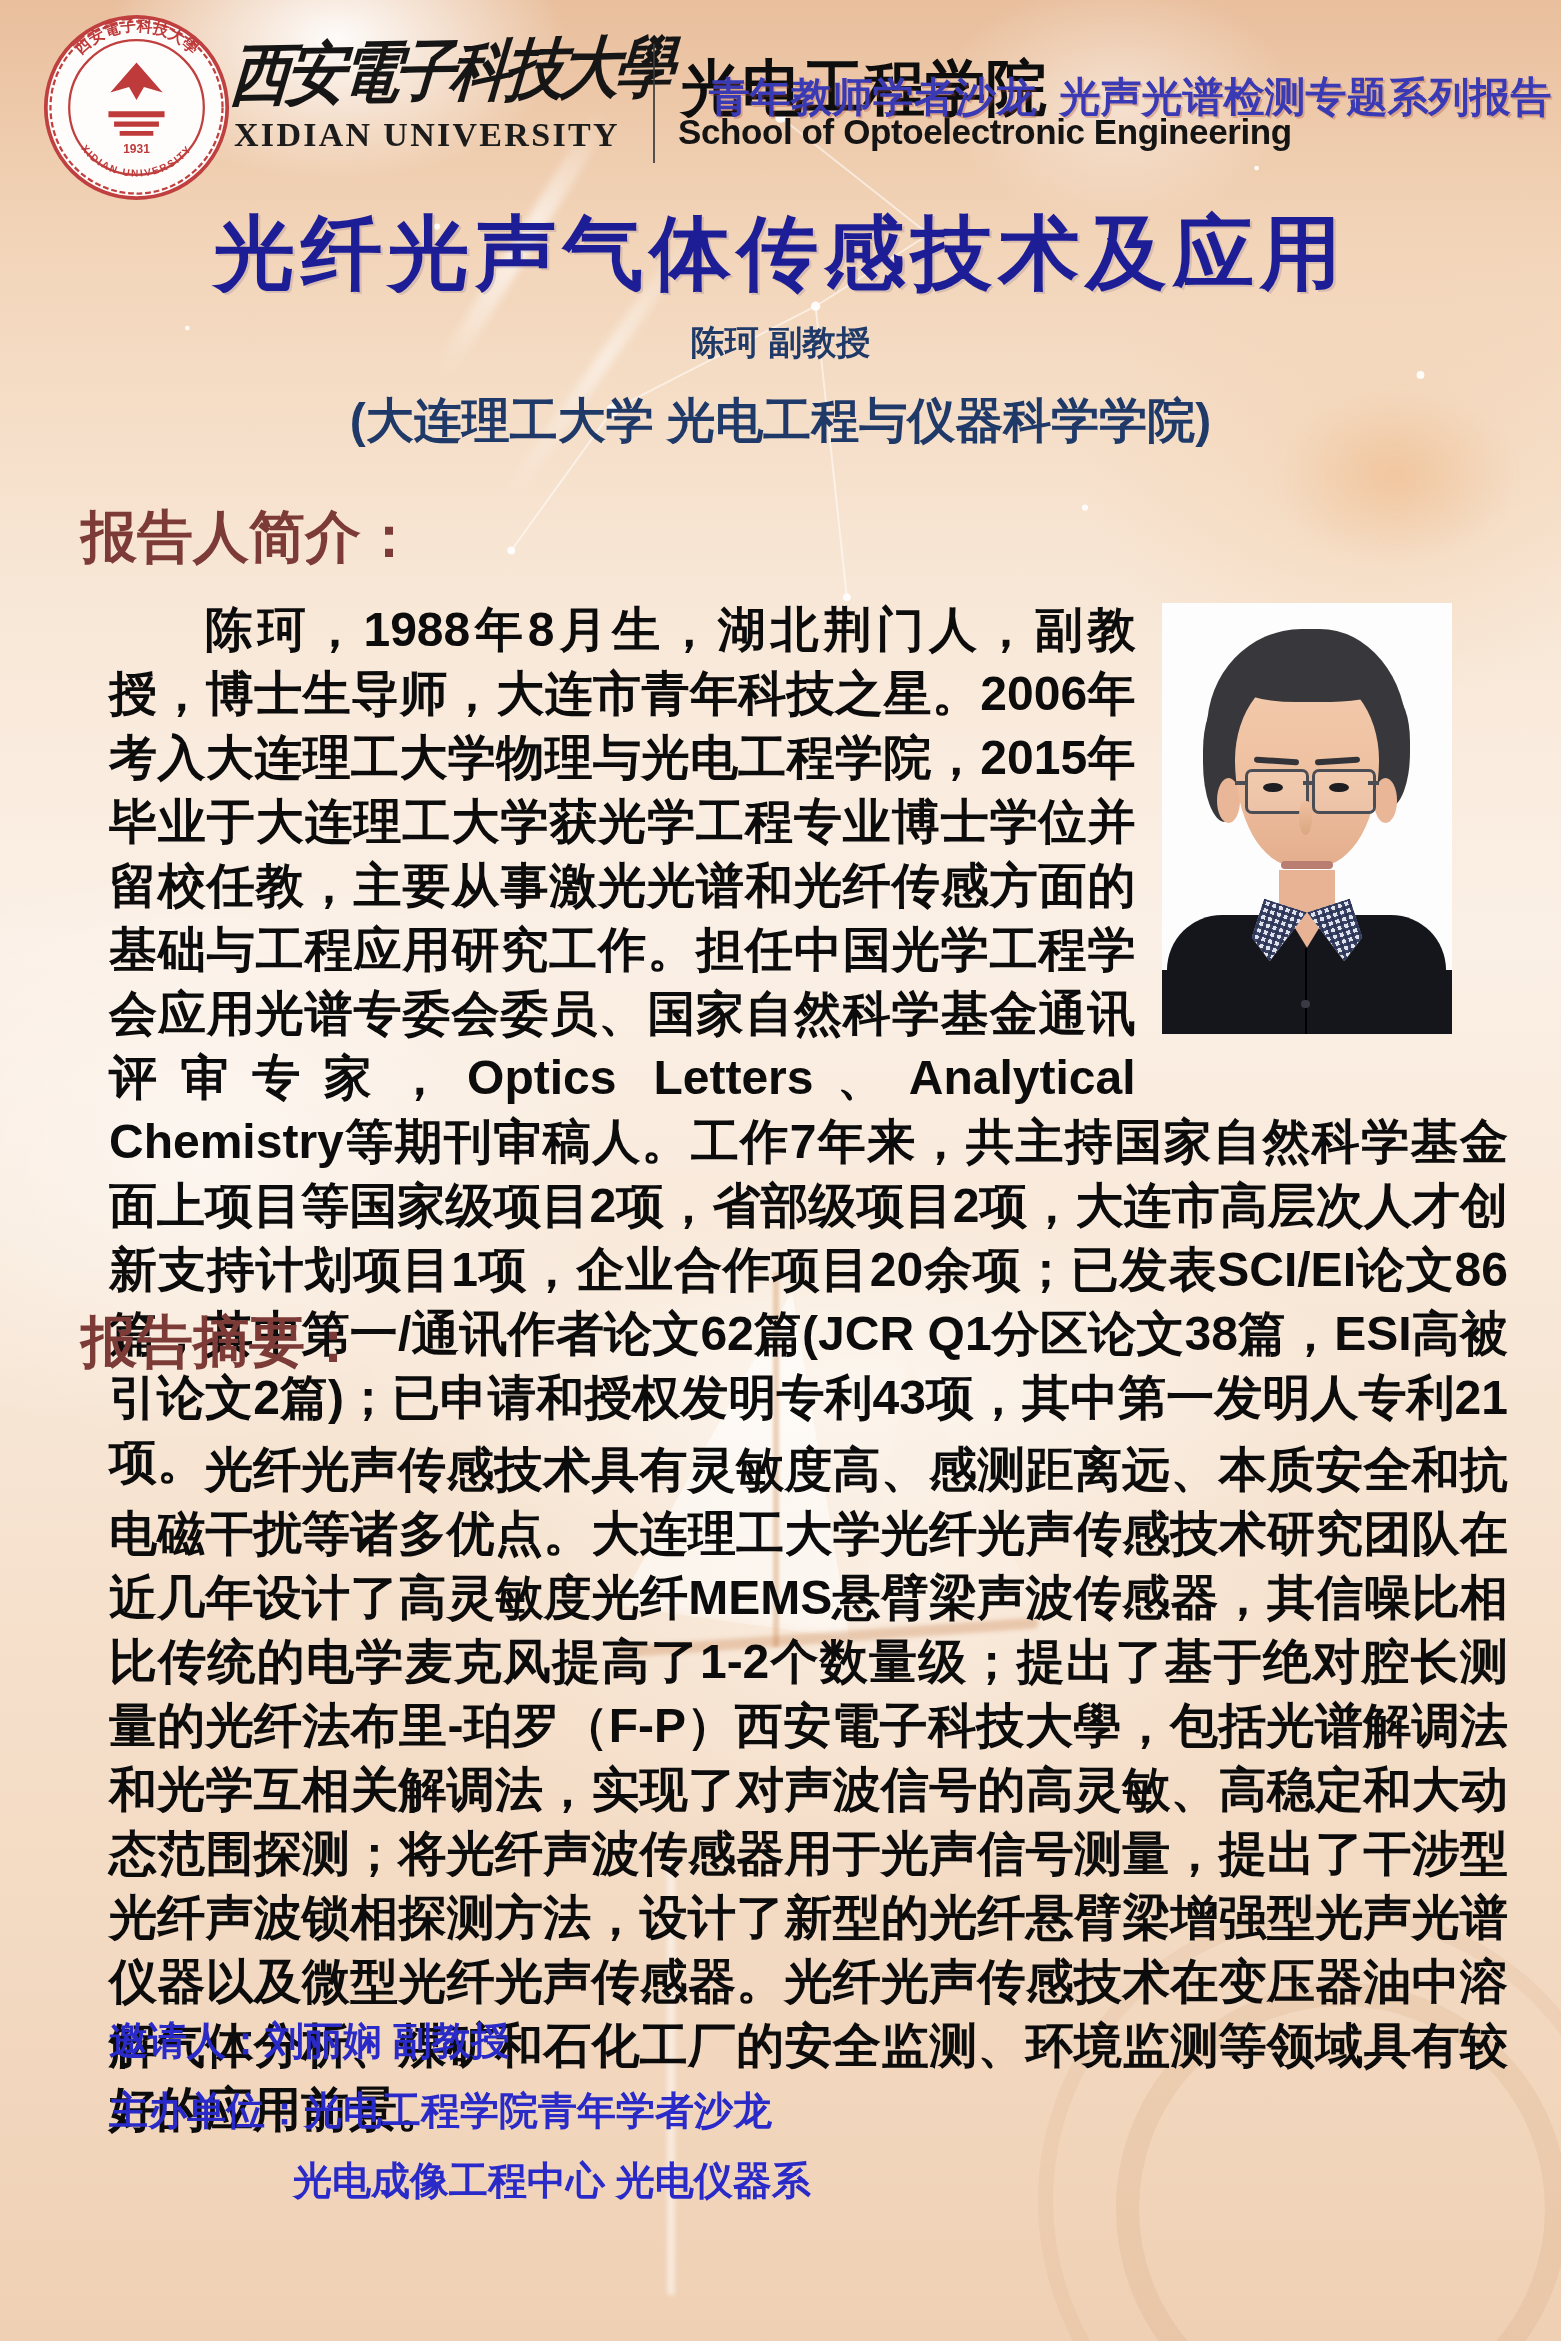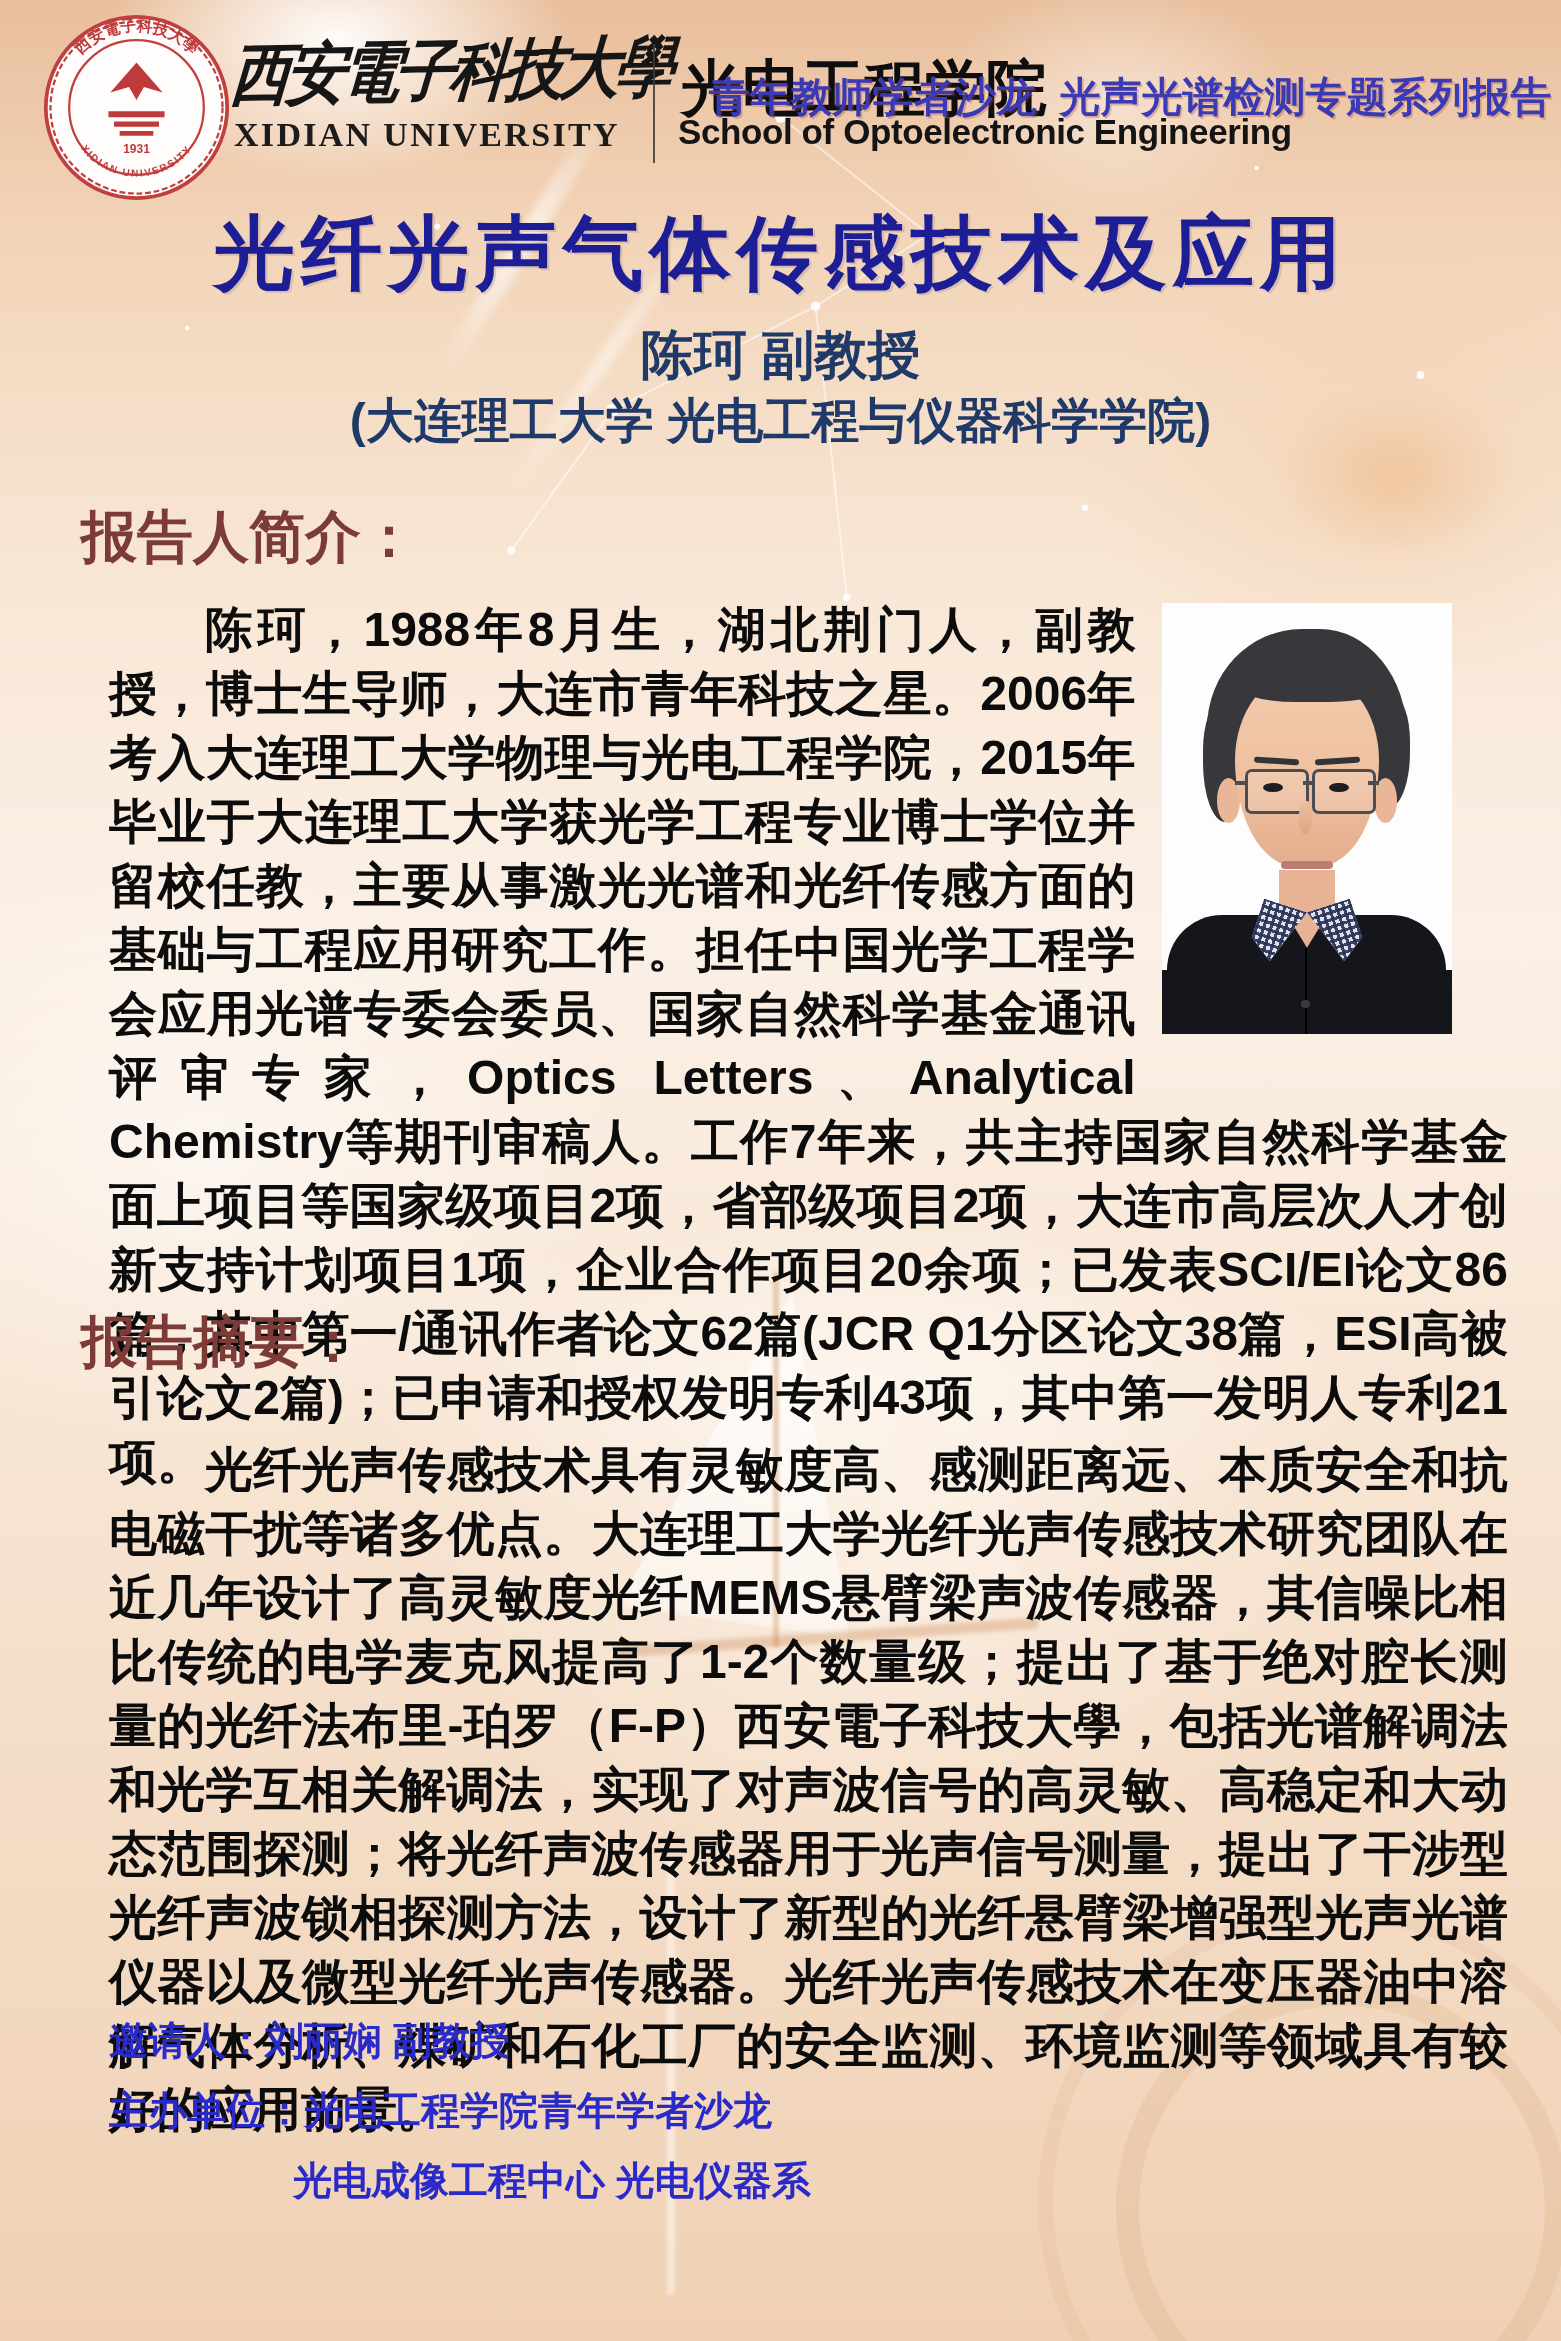--- a/index.html
+++ b/index.html
@@ -42,21 +42,21 @@
   .uni-en{left:234px;top:116px;font-family:"Liberation Serif","DejaVu Serif",serif;font-weight:700;
     font-size:34px;letter-spacing:2.3px;color:#1c1c1c;white-space:pre;}
   .hdr-divider{left:653px;top:44px;width:2.3px;height:119px;background:#3a3a3a;opacity:.85;}
   .school-cn{left:681px;top:48px;font-size:61px;font-weight:900;color:#0e0e0e;white-space:pre;}
   .school-en{left:678px;top:112px;font-size:35px;font-weight:700;color:#141414;letter-spacing:-0.4px;white-space:pre;}
   .banner{right:9.4px;top:70px;font-size:41px;font-weight:900;color:#3a3ab4;white-space:pre;
     text-shadow:1.6px 1.6px 0 rgba(170,70,50,.30);}
   
   .title-main{left:0;top:200px;width:100%;text-align:center;font-size:81px;font-weight:900;
     letter-spacing:6.2px;color:#1d1d96;white-space:pre;text-shadow:2.3px 2.3px 0 rgba(70,50,110,.15);}
-  .title-speaker{left:0;top:320px;width:100%;text-align:center;font-size:53px;font-weight:900;color:#1f3a68;white-space:pre;}
+  .title-speaker{left:0;top:320px;width:100%;text-align:center;font-size:34px;font-weight:900;color:#1f3a68;white-space:pre;}
   .title-affil{left:0;top:389px;width:100%;text-align:center;font-size:48px;font-weight:900;color:#1f3a68;white-space:pre;}
   
   .sec-heading{font-size:56px;font-weight:900;color:#7c3b36;white-space:pre;}
   .bio-heading{left:81px;top:500px;}
   .abs-heading{left:81px;top:1305px;}
   
   .para-block{color:#0c0c0c;font-size:48px;line-height:64px;font-weight:700;text-align:justify;}
   .bio-block{left:109px;top:598px;width:1399px;}
   .abs-block{left:109px;top:1438px;width:1399px;}
   .para-block p{margin:0;text-indent:2em;}

